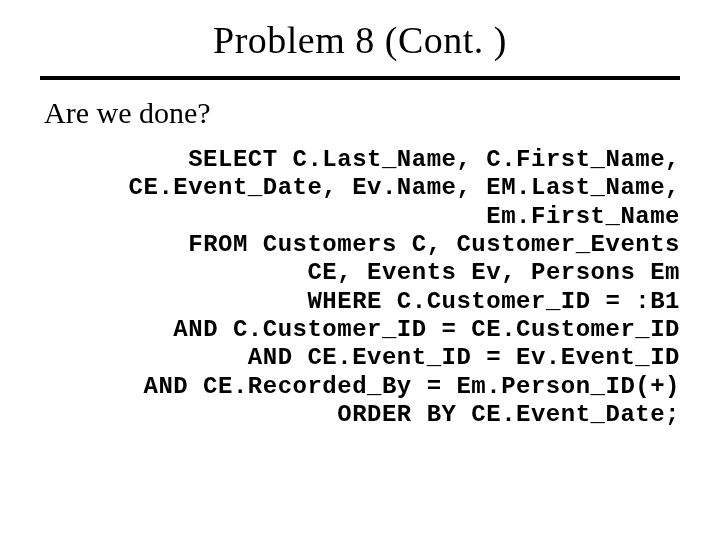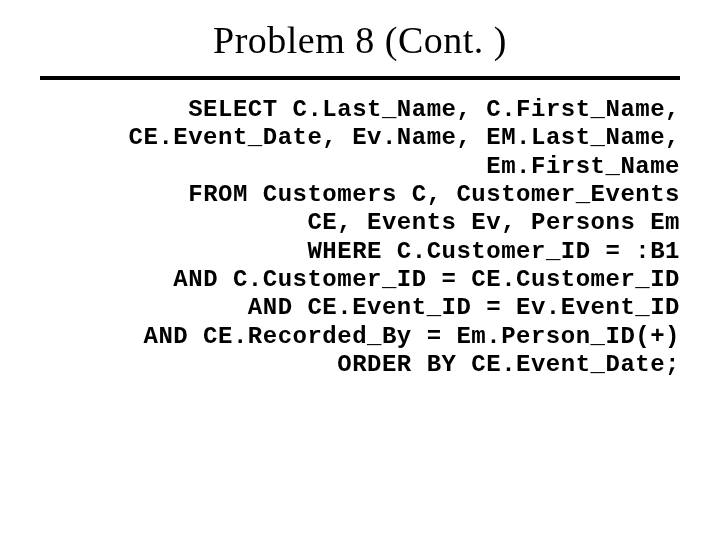--- a/index.html
+++ b/index.html
@@ -46,20 +46,21 @@
     letter-spacing: 0.5px;
     text-align: right;
   }
 </style>
 </head>
 <body>
 
 <div class="slide">
   <div class="title">Problem 8 (Cont. )</div>
   <hr class="rule">
+  <div class="question">Are we done?</div>
   <div class="code">SELECT C.Last_Name, C.First_Name,
 CE.Event_Date, Ev.Name, EM.Last_Name,
 Em.First_Name
    FROM Customers C, Customer_Events
 CE, Events Ev, Persons Em
 WHERE C.Customer_ID = :B1
   AND C.Customer_ID = CE.Customer_ID
   AND CE.Event_ID = Ev.Event_ID
   AND CE.Recorded_By = Em.Person_ID(+)
 ORDER BY CE.Event_Date;</div>

